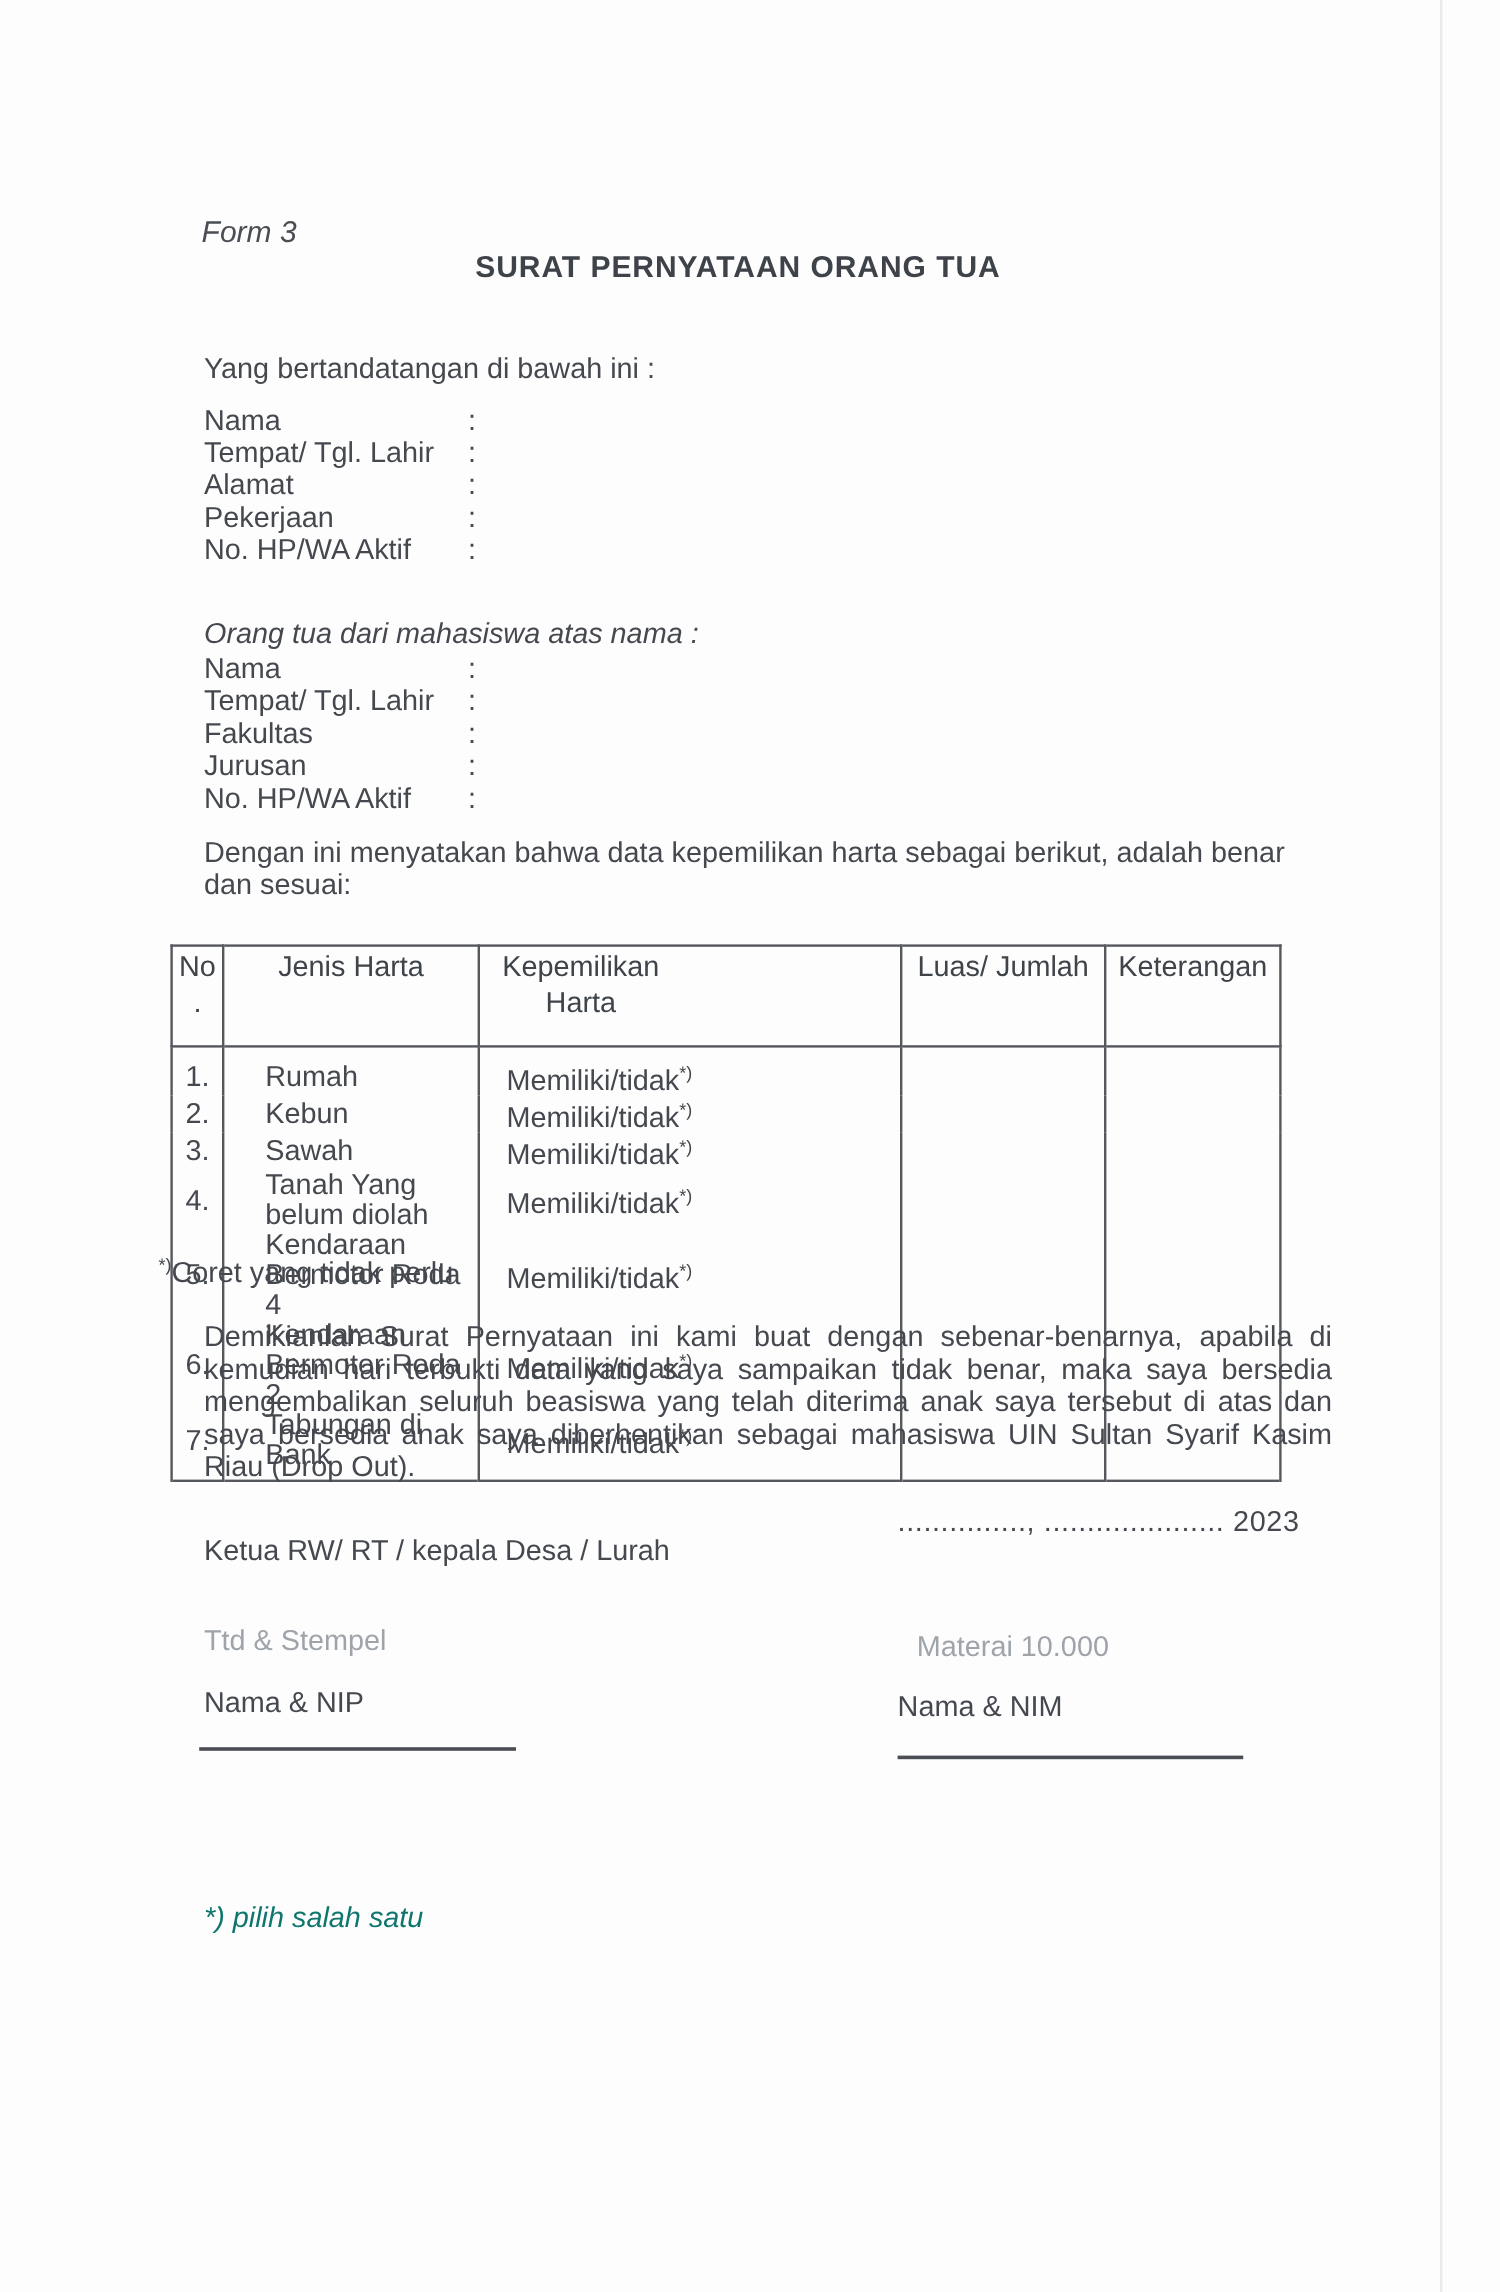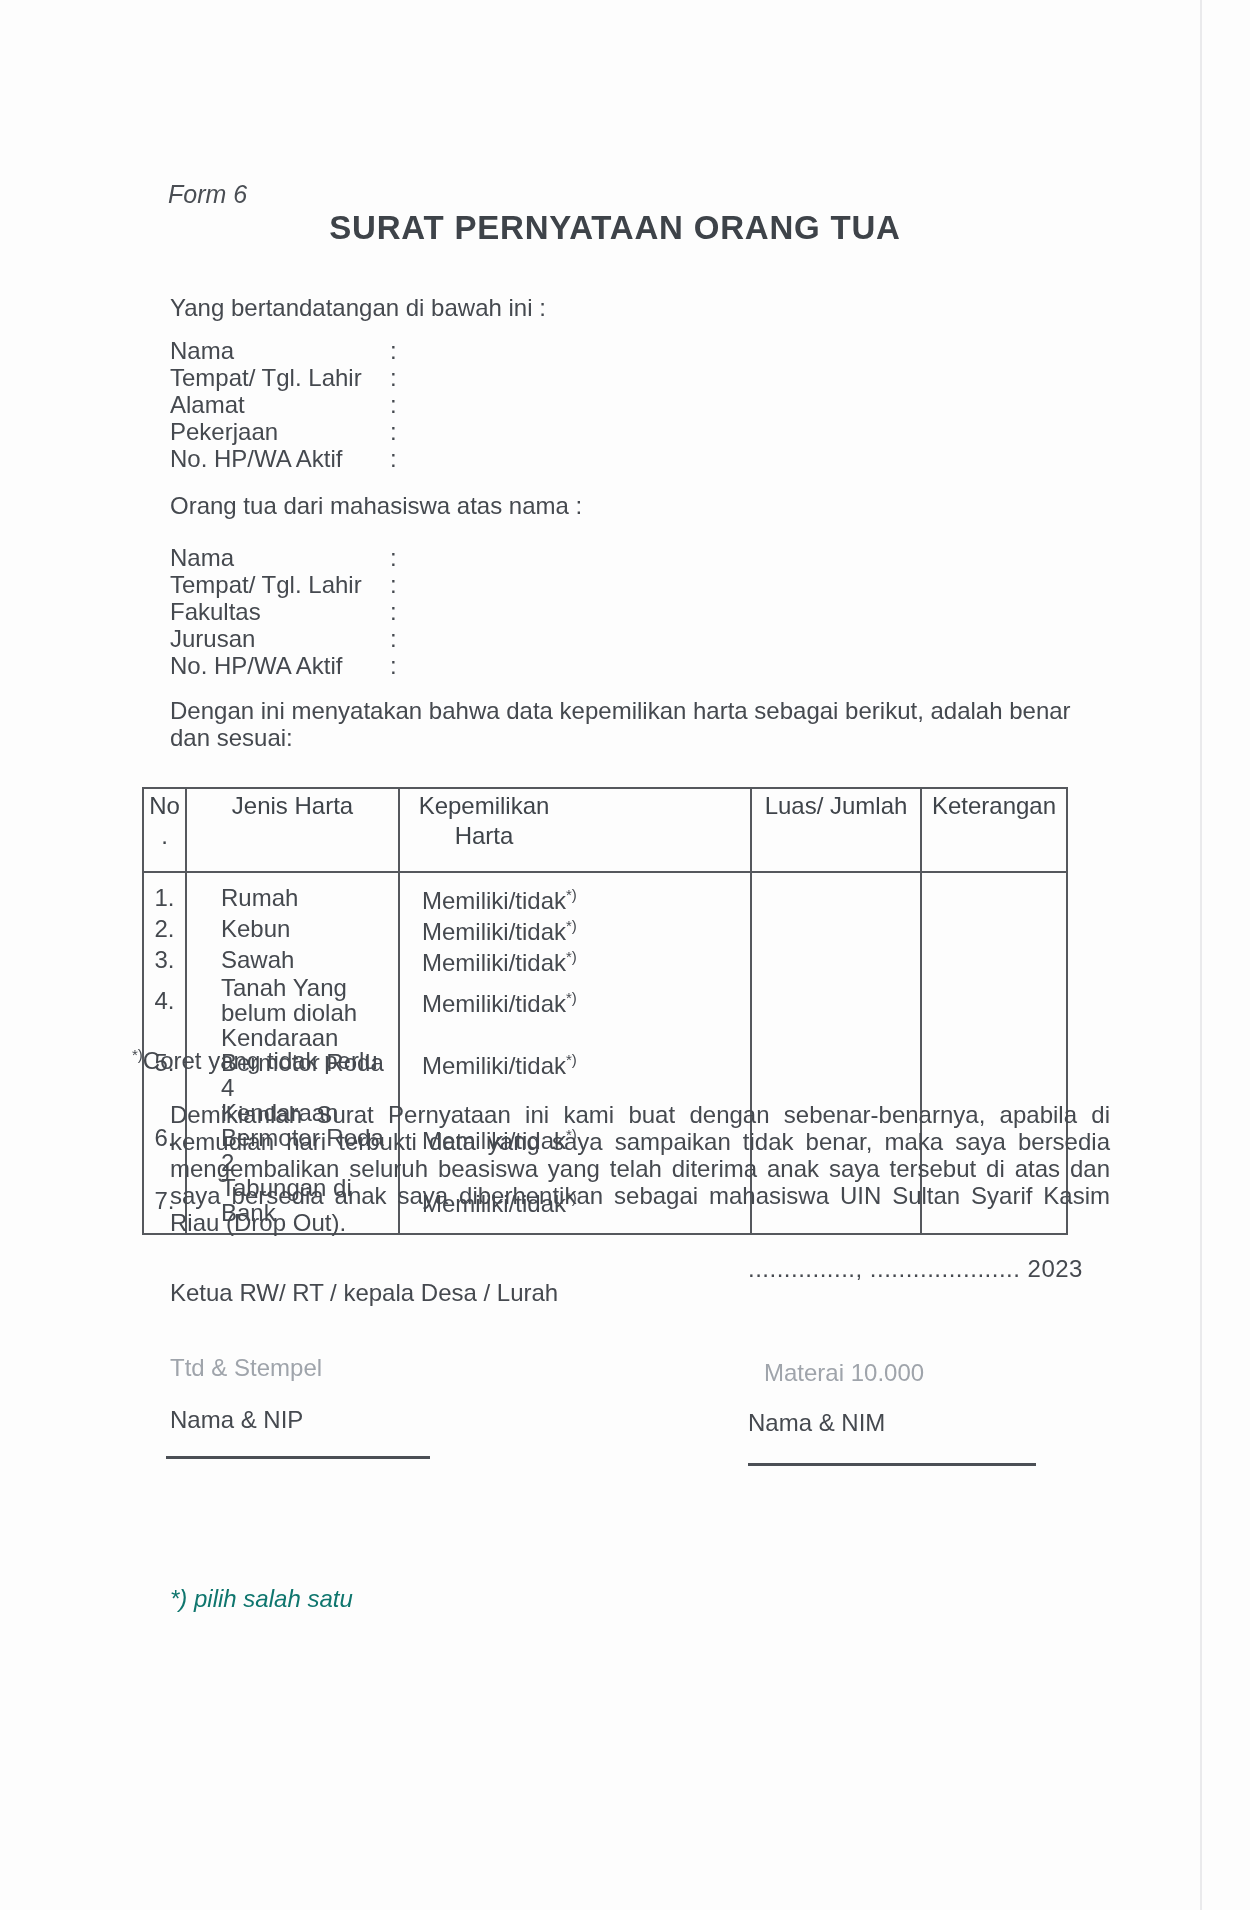--- a/index.html
+++ b/index.html
@@ -11,29 +11,29 @@
     color:#45494f;
     font-size:24px;
     overflow:hidden;
   }
   .abs{position:absolute;}
   .crease{
     position:absolute;left:1200px;top:0;width:2px;height:1910px;
     background:rgba(168,170,176,0.22);
   }
   .form-label{left:168px;top:180px;font-style:italic;font-size:25px;color:#4a4e54;}
-  .title{left:0;top:209px;width:1230px;text-align:center;font-weight:bold;font-size:33px;letter-spacing:0.8px;color:#3e4349;}
+  .title{left:0;top:209px;width:1230px;text-align:center;font-weight:bold;font-size:25px;letter-spacing:0.8px;color:#3e4349;}
   .intro{left:170px;top:294px;}
   .fields{line-height:27px;}
   .fields-parent{left:170px;top:337px;}
   .fields-student{left:170px;top:544px;}
   .frow{display:flex;}
   .flabel{width:220px;}
   .statement-lead{left:170px;top:697px;width:940px;line-height:27px;}
-  .student-intro{left:170px;top:492px;}
+  .student-intro{left:170px;top:515px;font-style:italic;}
 
   table.harta{
     position:absolute;left:142px;top:787px;width:924px;
     border-collapse:collapse;table-layout:fixed;
     font-size:24px;color:#45494f;
   }
   table.harta, table.harta th, table.harta td{border:2px solid #55585d;}
   table.harta th{
     font-weight:normal;text-align:center;vertical-align:top;
     height:64px;line-height:30px;padding:2px 0 16px;color:#3f444a;
@@ -65,21 +65,21 @@
   .line-right{left:748px;top:1463px;width:288px;}
   .bottom-footnote{left:170px;top:1585px;font-style:italic;color:#0f766e;}
 </style>
 </head>
 <body>
 
 <div class="page">
 
   <div class="crease"></div>
 
-  <div class="abs form-label">Form 6</div>
+  <div class="abs form-label">Form 3</div>
 
   <div class="abs title">SURAT PERNYATAAN ORANG TUA</div>
 
   <div class="abs intro">Yang bertandatangan di bawah ini :</div>
 
   <div class="abs fields fields-parent">
     <div class="frow">
       <span class="flabel">Nama</span>
       <span class="fcolon">:</span>
     </div>

